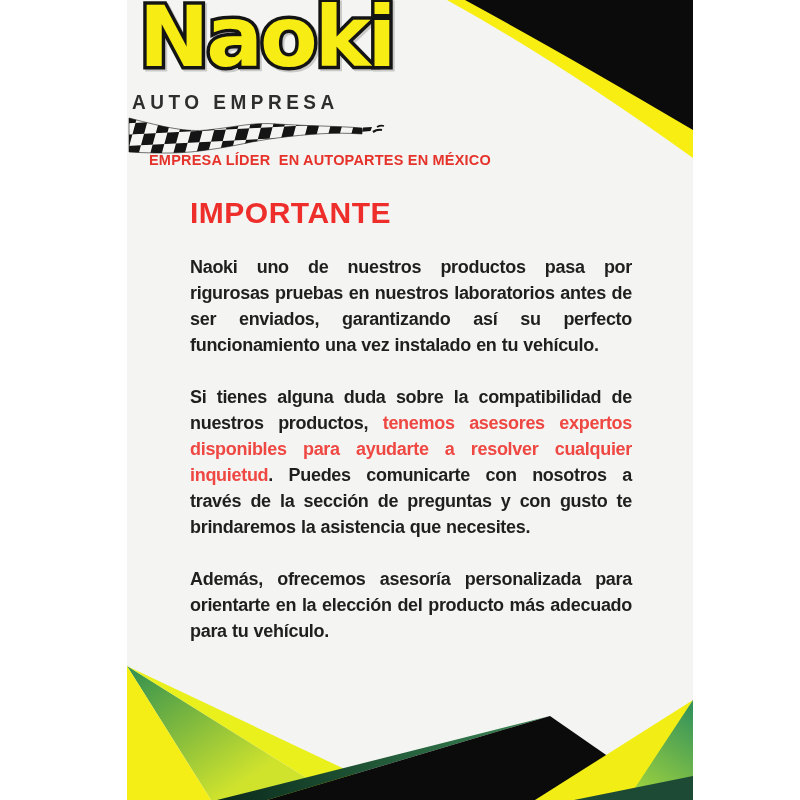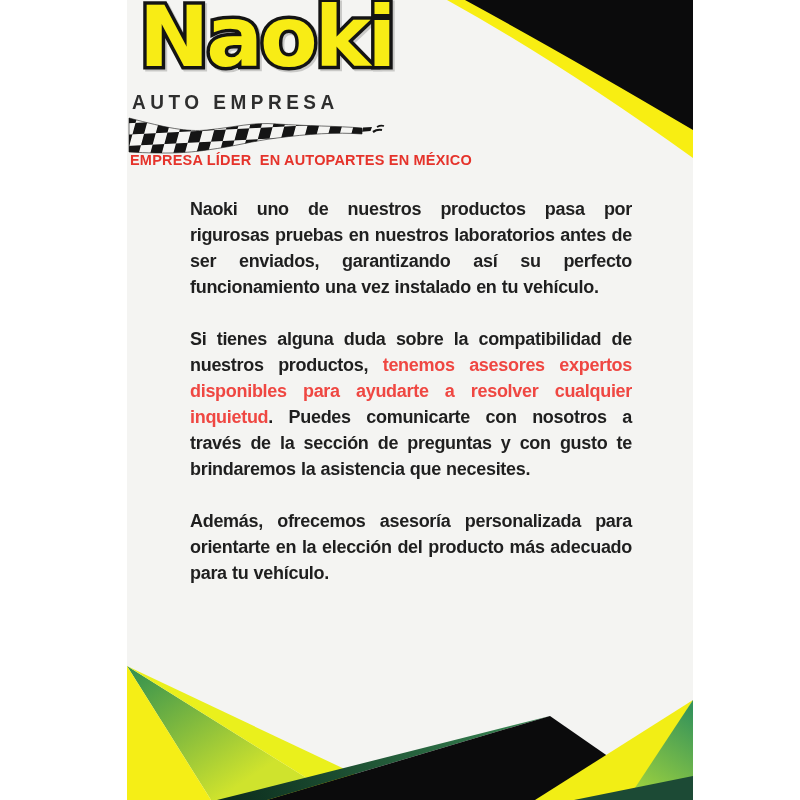--- a/index.html
+++ b/index.html
@@ -24,21 +24,21 @@
     filter:drop-shadow(2px 2px 0 rgba(120,120,120,0.35));
     white-space:nowrap;
   }
   .subtitle{
     position:absolute;left:5px;top:92px;
     font-size:19px;font-weight:700;letter-spacing:4.5px;color:#2e2e2e;
     transform:scaleY(1.02);white-space:nowrap;
   }
   .flag{position:absolute;left:0px;top:112px;width:260px;height:44px;}
   .tagline{
-    position:absolute;left:3px;top:152px;
+    position:absolute;left:22px;top:152px;
     font-size:14.5px;font-weight:700;letter-spacing:0.2px;color:#e5332b;
     white-space:nowrap;
   }
   
   .content{position:absolute;left:63px;top:196px;width:442px;z-index:4;}
   .heading{
     font-size:30px;font-weight:800;letter-spacing:0.5px;color:#ee2e2a;
     margin:0 0 24px 0;
   }
   .para{
@@ -77,20 +77,21 @@
                  L235,22 C210,20 180,22 150,26 C125,29 110,34 80,38 C60,41 40,42 2,40 Z" fill="url(#chk)" stroke="#151515" stroke-width="0.6"></path>
         <path d="M236,15.5 l9,-0.5 l-1.5,4 l-8.5,0.8 z" fill="#151515"></path>
         <path d="M246,20 q4,-3 9,-2" stroke="#151515" stroke-width="2.2" fill="none"></path>
         <path d="M250,15 q3.5,-2 7,-1" stroke="#151515" stroke-width="1.8" fill="none"></path>
       </svg>
 
       <div class="tagline">EMPRESA LÍDER&nbsp; EN AUTOPARTES EN MÉXICO</div>
     </div>
 
     <div class="content">
+      <h1 class="heading">IMPORTANTE</h1>
 
       <p class="para">Naoki uno de nuestros productos pasa por rigurosas pruebas en nuestros laboratorios antes de ser enviados, garantizando así su perfecto funcionamiento una vez instalado en tu vehículo.</p>
 
       <p class="para"><span>Si tienes alguna duda sobre la compatibilidad de nuestros productos, </span><span class="hl">tenemos asesores expertos disponibles para ayudarte a resolver cualquier inquietud</span><span>. Puedes comunicarte con nosotros a través de la sección de preguntas y con gusto te brindaremos la asistencia que necesites.</span></p>
 
       <p class="para">Además, ofrecemos asesoría personalizada para orientarte en la elección del producto más adecuado para tu vehículo.</p>
     </div>
 
     <svg class="bottom-deco" viewBox="0 0 566 150" preserveAspectRatio="none" aria-hidden="true">
       <defs>

